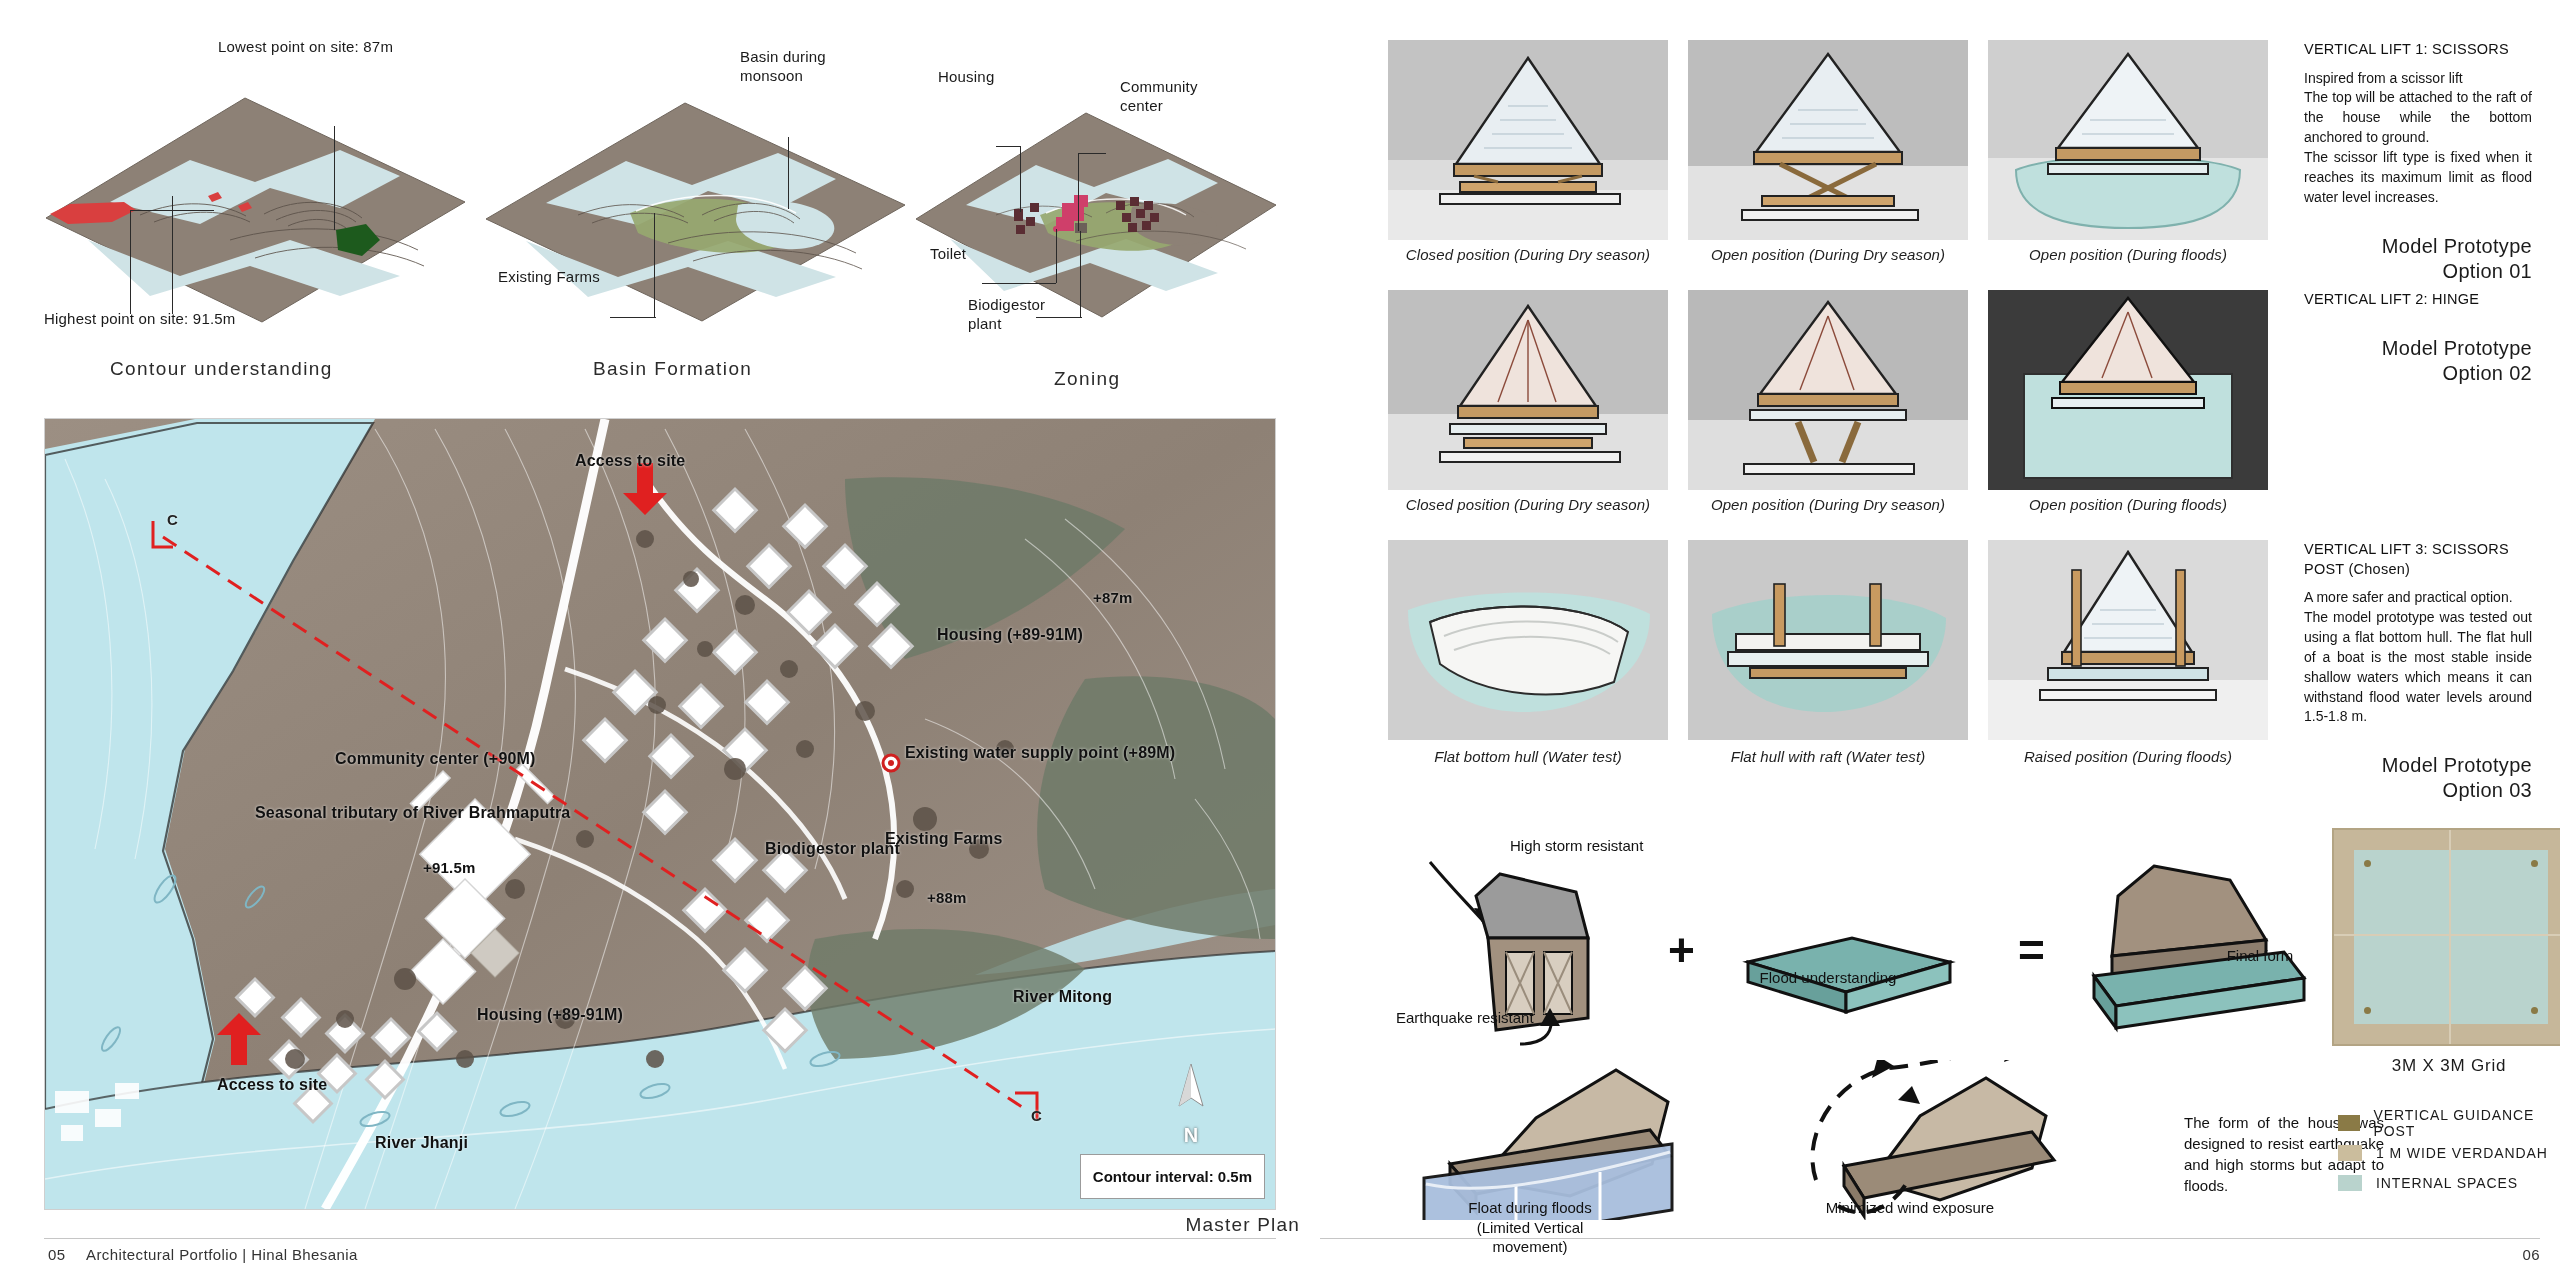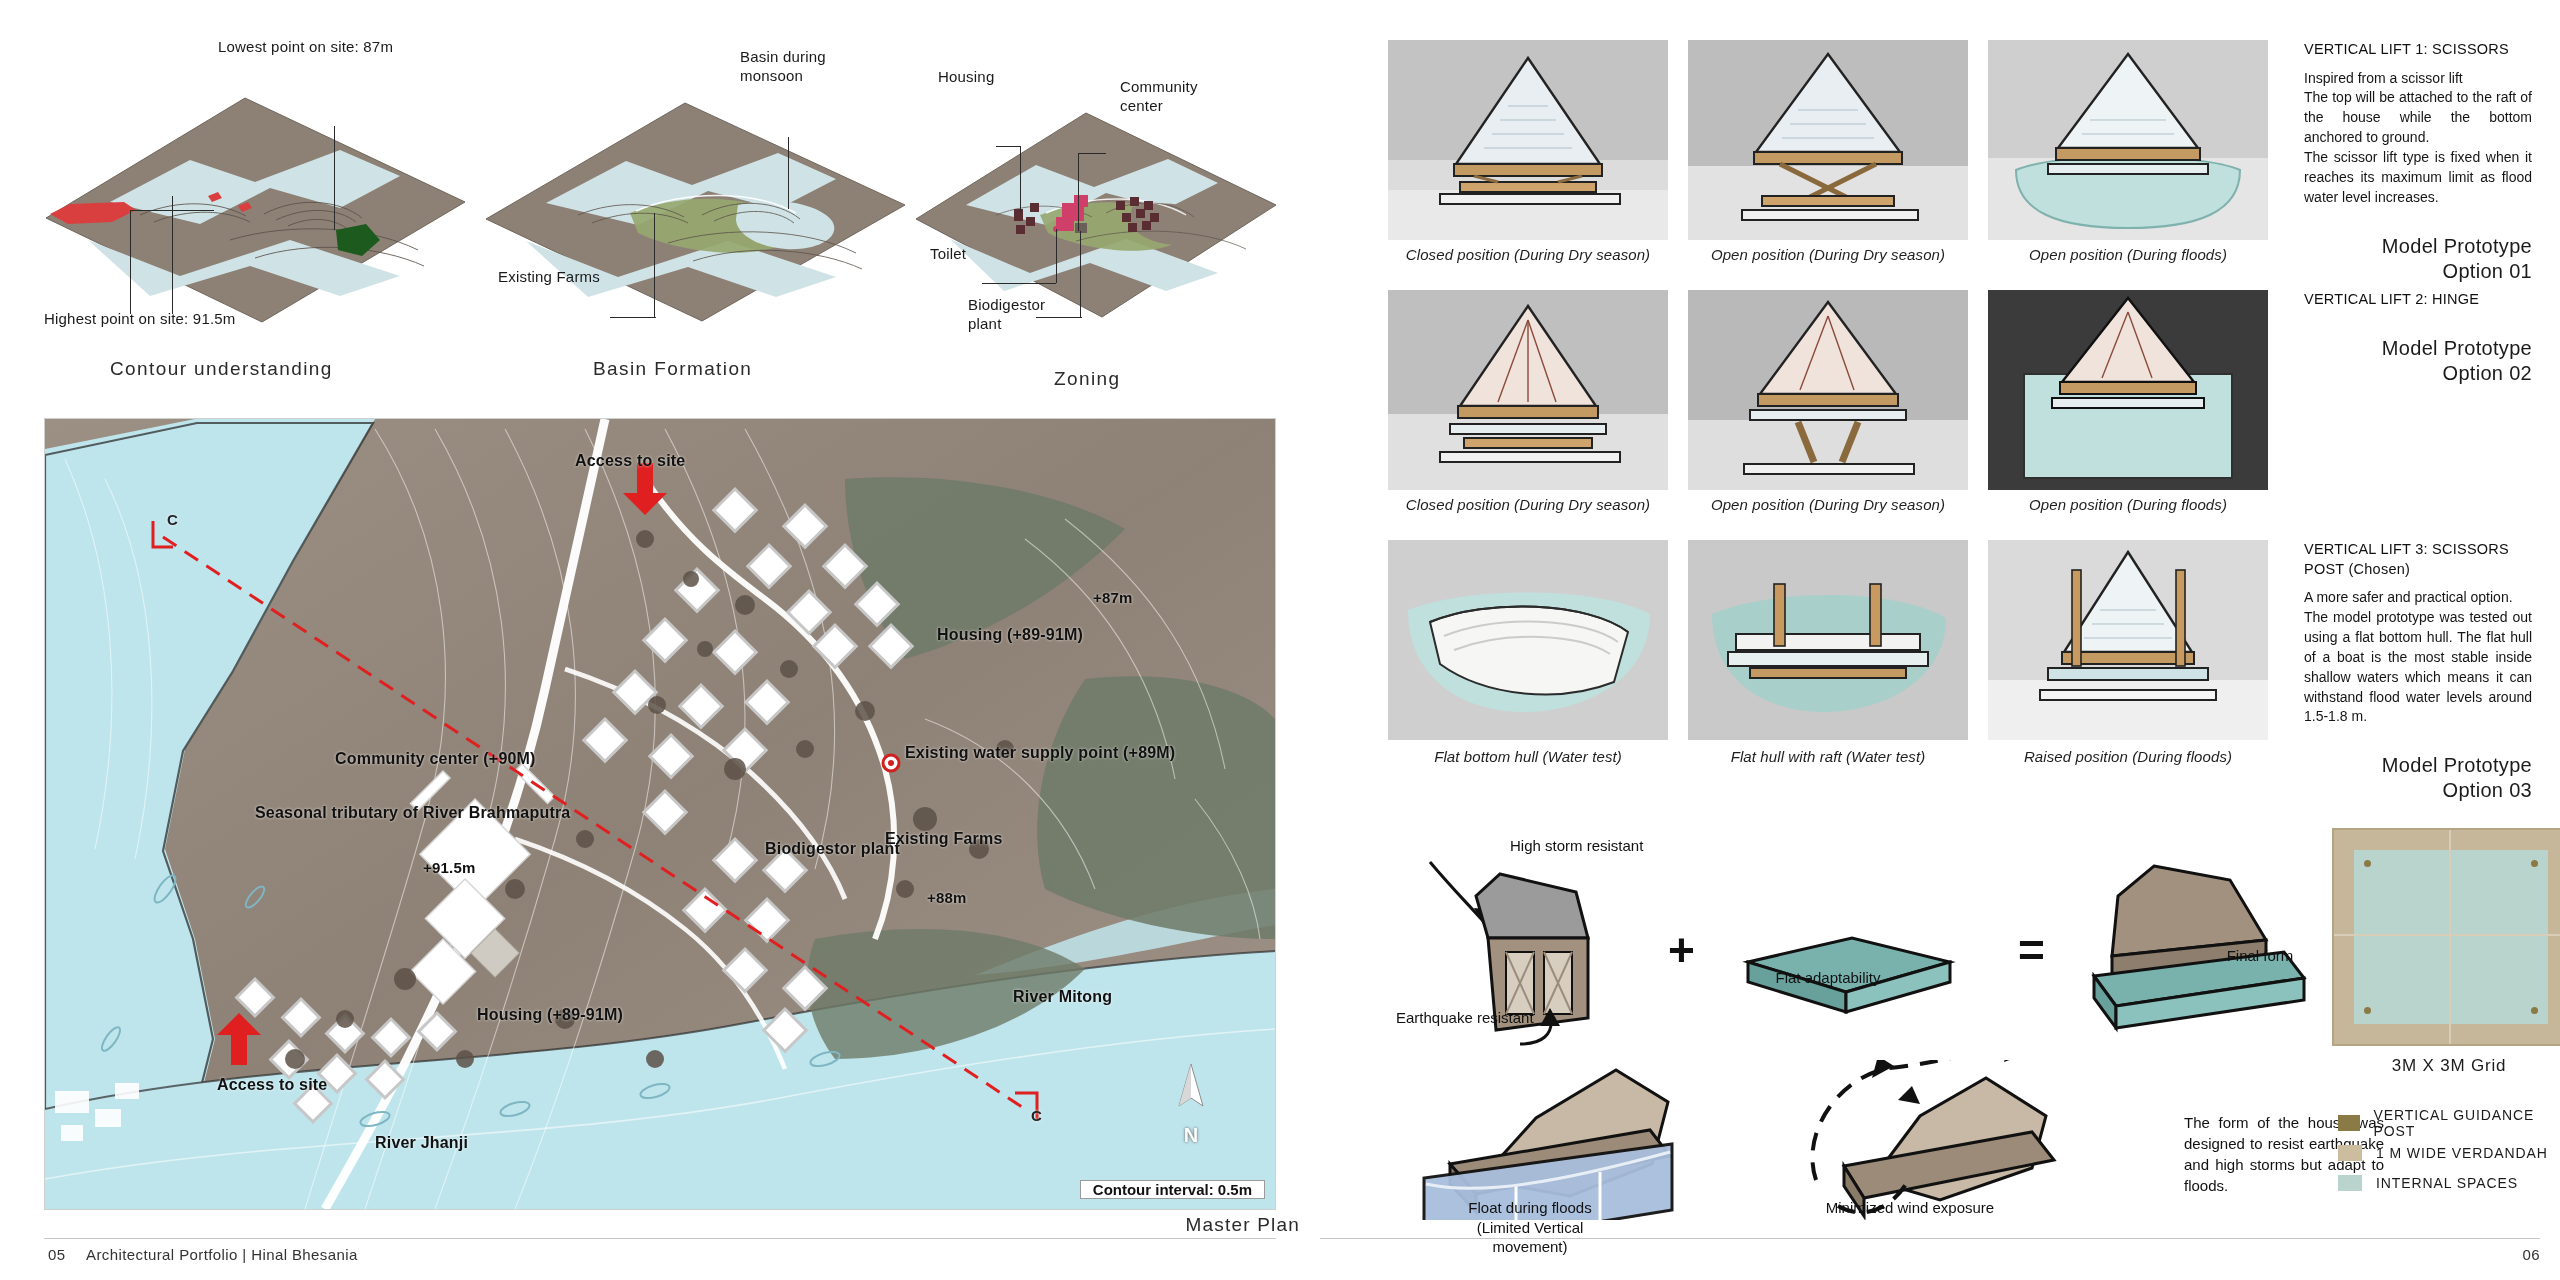--- a/index.html
+++ b/index.html
@@ -24,21 +24,21 @@
   .sec-caption{position:absolute;font-size:19px;letter-spacing:1.4px;color:#2b2b2b;}
 
   
   #master-plan{position:absolute;left:44px;top:418px;width:1230px;height:790px;
     border:1px solid #cfcfcf;overflow:hidden;background:#9a8d82;}
   #master-plan svg{display:block;}
   .map-label{position:absolute;font-size:16px;font-weight:700;color:#111;
      line-height:1.22;letter-spacing:.2px;text-shadow:0 0 3px rgba(255,255,255,.75);}
   .map-label.small{font-size:15px;}
   .contour-note{position:absolute;right:10px;bottom:10px;background:#ffffff;
-     border:1px solid #9b9b9b;padding:0 12px;font-size:15px;font-weight:700;color:#111;}
+     border:1px solid #9b9b9b;padding:13px 12px;font-size:15px;font-weight:700;color:#111;}
   .north{position:absolute;right:58px;bottom:62px;width:52px;text-align:center;color:#fff;}
   .north .n-letter{font-size:20px;font-weight:700;text-shadow:0 0 3px #555;}
 
   .mp-caption{position:absolute;left:0;right:0;top:1214px;text-align:right;
      font-size:19px;letter-spacing:1.2px;color:#2b2b2b;}
 
   
   .footer-rule{position:absolute;height:1px;background:#c6c6c6;}
   .footer-text{position:absolute;font-size:15px;color:#333;letter-spacing:.4px;}
 
@@ -656,21 +656,21 @@
 
         <polygon points="754,36 830,50 866,110 712,126 718,66" fill="#a2917f" stroke="#111" stroke-width="3"></polygon>
         <polygon points="712,126 866,110 866,140 712,156" fill="#8d7e6e" stroke="#111" stroke-width="3"></polygon>
         <polygon points="694,146 884,122 904,148 716,176" fill="#79b2ad" stroke="#111" stroke-width="3"></polygon>
         <polygon points="694,146 694,168 716,198 716,176" fill="#68a09b" stroke="#111" stroke-width="3"></polygon>
         <polygon points="716,176 716,198 904,170 904,148" fill="#8cc2bd" stroke="#111" stroke-width="3"></polygon>
       </svg>
     </div>
     <div class="form-label" style="left:210px;top:836px;">High storm resistant</div>
     <div class="form-label" style="left:96px;top:1008px;">Earthquake resistant</div>
-    <div class="form-label" style="left:408px;top:968px;width:240px;">Flat adaptability</div>
+    <div class="form-label" style="left:408px;top:968px;width:240px;">Flood understanding</div>
     <div class="form-label" style="left:880px;top:946px;width:160px;">Final form</div>
 
     <div class="abs" style="left:120px;top:1060px;width:1000px;height:160px;">
       <svg width="1000" height="160" viewBox="0 0 1000 160">
 
         <polygon points="60,120 116,58 196,10 248,42 232,104 150,136" fill="#c7b9a5" stroke="#111" stroke-width="3"></polygon>
         <polygon points="30,104 230,70 250,96 56,134" fill="#9b8b78" stroke="#111" stroke-width="3"></polygon>
         <polygon points="30,104 30,124 56,152 56,134" fill="#8a7a68" stroke="#111" stroke-width="3"></polygon>
         <polygon points="4,118 4,190 252,150 252,84" fill="#a8bedd" stroke="#111" stroke-width="3" opacity=".95"></polygon>
         <g stroke="#ffffff" stroke-width="3" fill="none">

